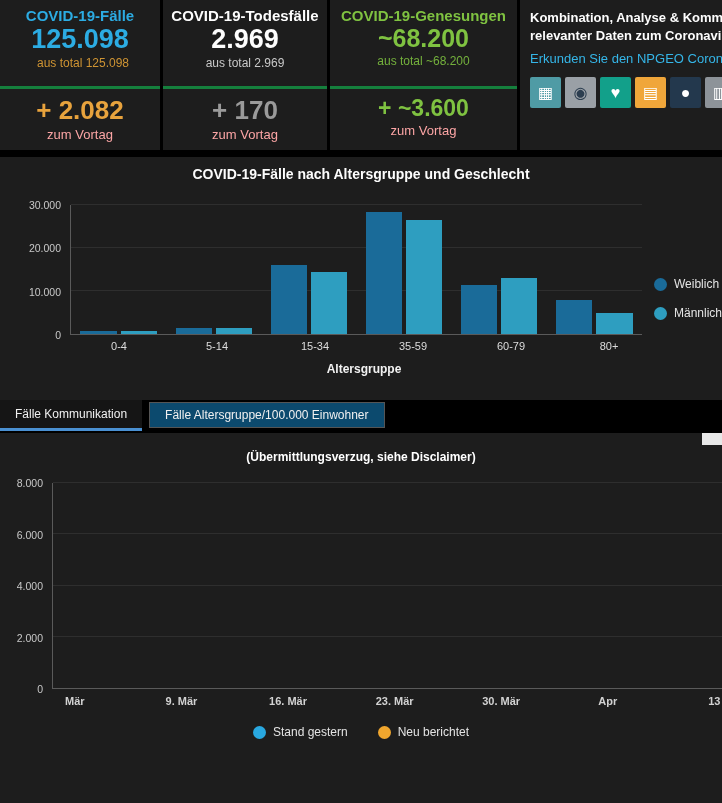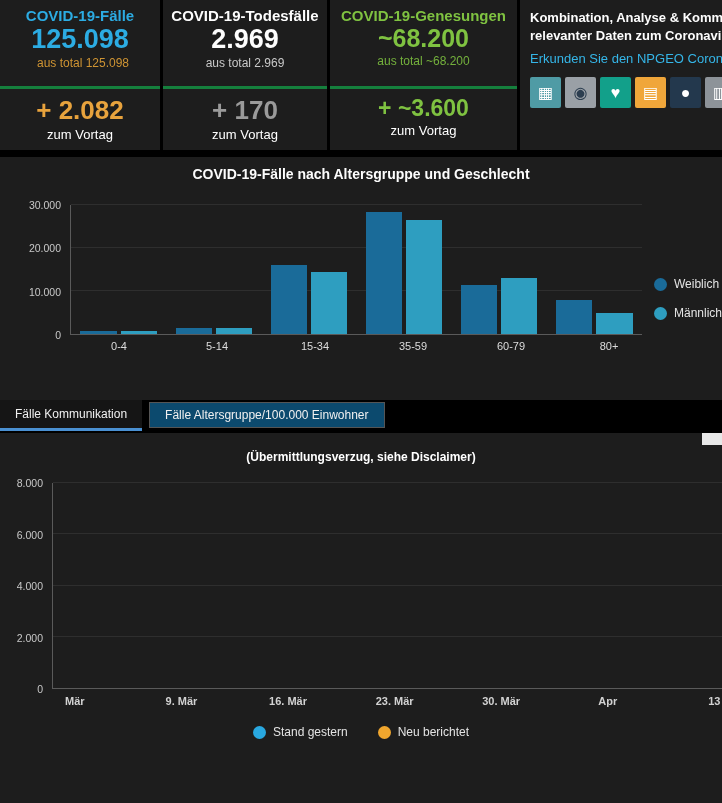--- a/index.html
+++ b/index.html
@@ -14,21 +14,21 @@
   .w3 { width: 187px; }
   .info-card { width: 280px; padding: 9px 10px; display: block; }
   .card-top { flex: 0 0 86px; text-align: center; padding-top: 7px; }
   .card-bottom { flex: 1; border-top: 3px solid #15803d; text-align: center; padding-top: 7px; }
   .card-title { font-size: 15px; font-weight: bold; }
   .card-value { font-size: 27px; font-weight: bold; line-height: 1.15; }
   .card-value.smaller { font-size: 25px; }
   .card-sub { font-size: 12px; margin-top: 1px; }
   .card-delta { font-size: 26px; font-weight: bold; line-height: 1.1; }
   .card-delta.smaller { font-size: 23px; }
-  .card-delta-label { font-size: 13px; color: #ffffff; margin-top: 2px; }
+  .card-delta-label { font-size: 13px; color: #fca5a5; margin-top: 2px; }
   .c-cyan { color: #2cace3; }
   .c-white { color: #fdfdfd; }
   .c-gray-sub { color: #c9c9c9; }
   .c-gray { color: #9a9a9a; }
   .c-orange { color: #e8a33d; }
   .c-orange-dim { color: #cf9433; margin-left: 6px; }
   .c-green { color: #7fc241; }
   .c-green-dim { color: #74b13c; }
 
   .info-text { font-size: 13px; font-weight: bold; color: #fdfdfd; line-height: 1.4; white-space: nowrap; }
@@ -193,20 +193,21 @@
         <div class="age-xlab">0-4</div>
         <div class="age-xlab">5-14</div>
         <div class="age-xlab">15-34</div>
         <div class="age-xlab">35-59</div>
         <div class="age-xlab">60-79</div>
         <div class="age-xlab">80+</div>
       </div>
     <div class="spacer-legend"></div>
   </div>
 
+  <div class="axis-title">Altersgruppe</div>
 </div>
 
 <div class="tabs-row">
   <div class="tab active">Fälle Kommunikation</div>
   <div class="tab inactive">Fälle Altersgruppe/100.000 Einwohner</div>
 </div>
 
 <div class="panel panel-daily">
   <div class="panel-fragment"></div>
   <div class="chart-subtitle">(Übermittlungsverzug, siehe Disclaimer)</div>

